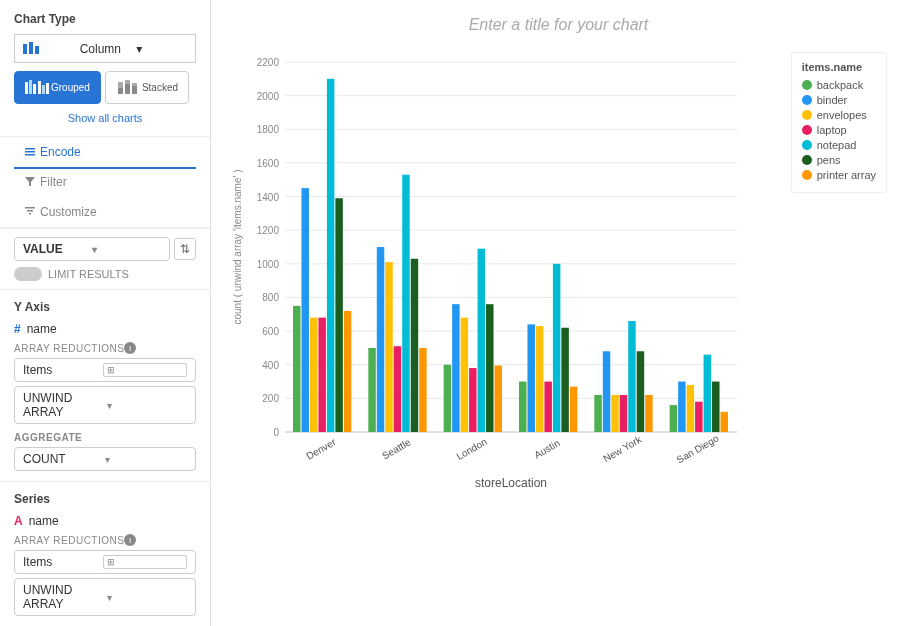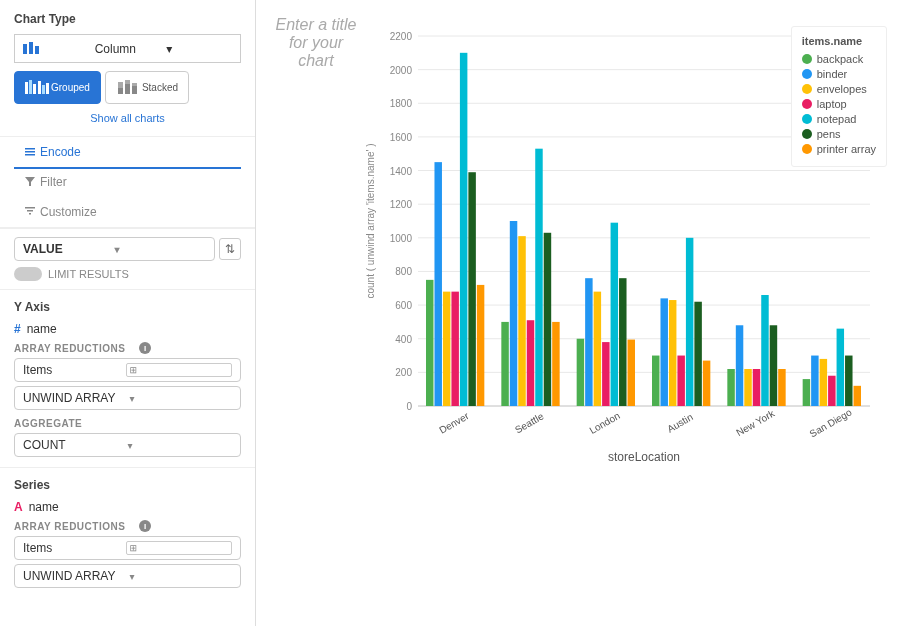--- a/index.html
+++ b/index.html
@@ -1,21 +1,21 @@
 <!DOCTYPE html>
 <html><head>
   <meta charset="utf-8">
   <style>
     * { box-sizing: border-box; margin: 0; padding: 0; }
     body { font-family: Arial, sans-serif; background: #f5f5f5; font-size: 12px; color: #333; width: 906px; height: 626px; overflow: hidden; }
 
     .main-layout { display: flex; width: 906px; height: 626px; }
 
     
-    .left-panel { width: 256px; background: #fff; border-right: 1px solid #ddd; overflow-y: auto; padding: 0; flex-shrink: 0; }
+    .left-panel { width: 211px; background: #fff; border-right: 1px solid #ddd; overflow-y: auto; padding: 0; flex-shrink: 0; }
 
     
     .chart-type-section { padding: 12px 14px; border-bottom: 1px solid #eee; }
     .chart-type-label { font-size: 12px; font-weight: bold; color: #444; margin-bottom: 8px; }
     .chart-type-select-row { display: flex; align-items: center; gap: 6px; }
     .chart-type-dropdown { display: flex; align-items: center; border: 1px solid #ccc; border-radius: 0; padding: 5px 8px; background: #fff; cursor: pointer; flex: 1; gap: 6px; }
     .chart-type-dropdown span { font-size: 12px; color: #333; flex: 1; }
     .dropdown-arrow { color: #888; font-size: 10px; }
 
     .chart-buttons { display: flex; gap: 4px; margin-top: 8px; }
@@ -39,37 +39,37 @@
     .limit-row { display: flex; align-items: center; gap: 6px; margin-top: 6px; font-size: 11px; color: #888; }
     .toggle { width: 28px; height: 14px; background: #ccc; border-radius: 7px; cursor: pointer; }
 
     
     .y-axis-section { padding: 10px 14px; background: #fff; border-bottom: 1px solid #eee; }
     .y-axis-title { font-size: 12px; font-weight: bold; color: #444; margin-bottom: 8px; }
     .field-row { display: flex; align-items: center; gap: 6px; margin-bottom: 6px; }
     .field-type-icon { font-size: 12px; color: #2874d5; font-weight: bold; }
     .field-name { font-size: 12px; color: #333; }
 
-    .sub-section-label { font-size: 10px; font-weight: bold; color: #888; text-transform: uppercase; letter-spacing: 0.5px; margin-bottom: 4px; margin-top: 6px; display: flex; align-items: center; gap: 14px; }
+    .sub-section-label { font-size: 10px; font-weight: normal; color: #888; text-transform: uppercase; letter-spacing: 0.5px; margin-bottom: 4px; margin-top: 6px; display: flex; align-items: center; gap: 0; }
     .info-icon { width: 12px; height: 12px; background: #888; color: #fff; border-radius: 50%; display: inline-flex; align-items: center; justify-content: center; font-size: 8px; cursor: pointer; }
 
     .dropdown-field { display: flex; align-items: center; border: 1px solid #ccc; border-radius: 4px; padding: 4px 8px; background: #fff; cursor: pointer; font-size: 12px; gap: 4px; }
     .dropdown-field span { flex: 1; }
     .field-expand-icon { color: #888; font-size: 9px; border: 1px solid #ccc; border-radius: 2px; padding: 1px 3px; cursor: pointer; }
 
     .aggregate-label { font-size: 10px; font-weight: bold; color: #888; text-transform: uppercase; letter-spacing: 0.5px; margin-bottom: 4px; margin-top: 8px; }
     .count-dropdown { display: flex; align-items: center; border: 1px solid #ccc; border-radius: 4px; padding: 4px 8px; background: #fff; cursor: pointer; font-size: 12px; }
     .count-dropdown span { flex: 1; }
 
     
     .series-section { padding: 10px 14px; background: #fff; }
     .series-title { font-size: 12px; font-weight: bold; color: #444; margin-bottom: 8px; }
 
     
-    .right-panel { flex: 1; background: #fff; padding: 16px; display: flex; }
+    .right-panel { flex: 1; background: #fff; padding: 16px; display: flex; flex-direction: column; }
     .chart-title-input { text-align: center; color: #aaa; font-size: 16px; margin-bottom: 8px; font-style: italic; }
     .chart-container { flex: 1; display: flex; align-items: stretch; position: relative; }
     .chart-area { flex: 1; position: relative; }
 
     
     .legend { position: absolute; top: 10px; right: 3px; background: #fff; border: 1px solid #eee; padding: 8px 10px; border-radius: 3px; font-size: 11px; margin-left: 24px; }
     .legend-title { font-size: 11px; font-weight: bold; color: #555; margin-bottom: 6px; }
     .legend-item { display: flex; align-items: center; gap: 5px; margin-bottom: 3px; }
     .legend-dot { width: 10px; height: 10px; border-radius: 50%; flex-shrink: 0; }
     .legend-label { font-size: 11px; color: #555; }

